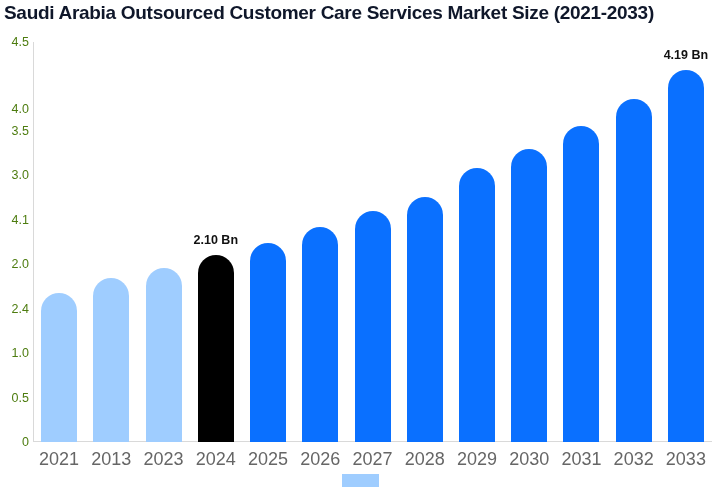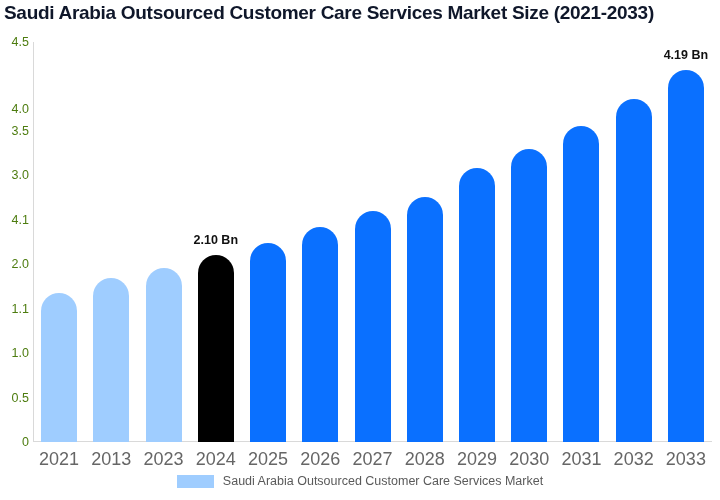--- a/index.html
+++ b/index.html
@@ -124,21 +124,21 @@
 
   <div id="chart-title">Saudi Arabia Outsourced Customer Care Services Market Size (2021-2033)</div>
 
   <div class="y-axis-line" style="left:33px;"></div>
   <div class="x-axis-line"></div>
 
   <div id="y-tick-labels">
       <div class="y-tick-label" style="top: 442px;">0</div>
       <div class="y-tick-label" style="top: 397.556px;">0.5</div>
       <div class="y-tick-label" style="top: 353.111px;">1.0</div>
-      <div class="y-tick-label" style="top: 308.667px;">1.1</div>
+      <div class="y-tick-label" style="top: 308.667px;">2.4</div>
       <div class="y-tick-label" style="top: 264.222px;">2.0</div>
       <div class="y-tick-label" style="top: 219.778px;">4.1</div>
       <div class="y-tick-label" style="top: 175.333px;">3.0</div>
       <div class="y-tick-label" style="top: 130.889px;">3.5</div>
       <div class="y-tick-label" style="top: 86.4444px; margin-top: 23px;">4.0</div>
       <div class="y-tick-label" style="top: 42px;">4.5</div>
     </div>
 
   <div id="plot-area">
       <div class="bar-group" style="left: 8.11538px; width: 36px; height: 400px;">
@@ -193,18 +193,17 @@
       <div class="x-tick-label" style="left: 424.731px;">2028</div>
       <div class="x-tick-label" style="left: 476.962px;">2029</div>
       <div class="x-tick-label" style="left: 529.192px;">2030</div>
       <div class="x-tick-label" style="left: 581.423px;">2031</div>
       <div class="x-tick-label" style="left: 633.654px;">2032</div>
       <div class="x-tick-label" style="left: 685.885px;">2033</div>
     </div>
 
   <div id="legend">
     <span id="legend-swatch" style="background: rgb(159, 205, 255);"></span>
-    <span id="legend-label">Saudi Arabia Outsourced Customer Care Services Market</span>
   </div>
 
 <div class="bar-value-label" style="left: 215.808px; top: 233.333px;">2.10 Bn</div>
     <div class="bar-value-label" style="left: 685.885px; top: 47.5556px;">4.19 Bn</div>
   </div>
 
 </body></html>

